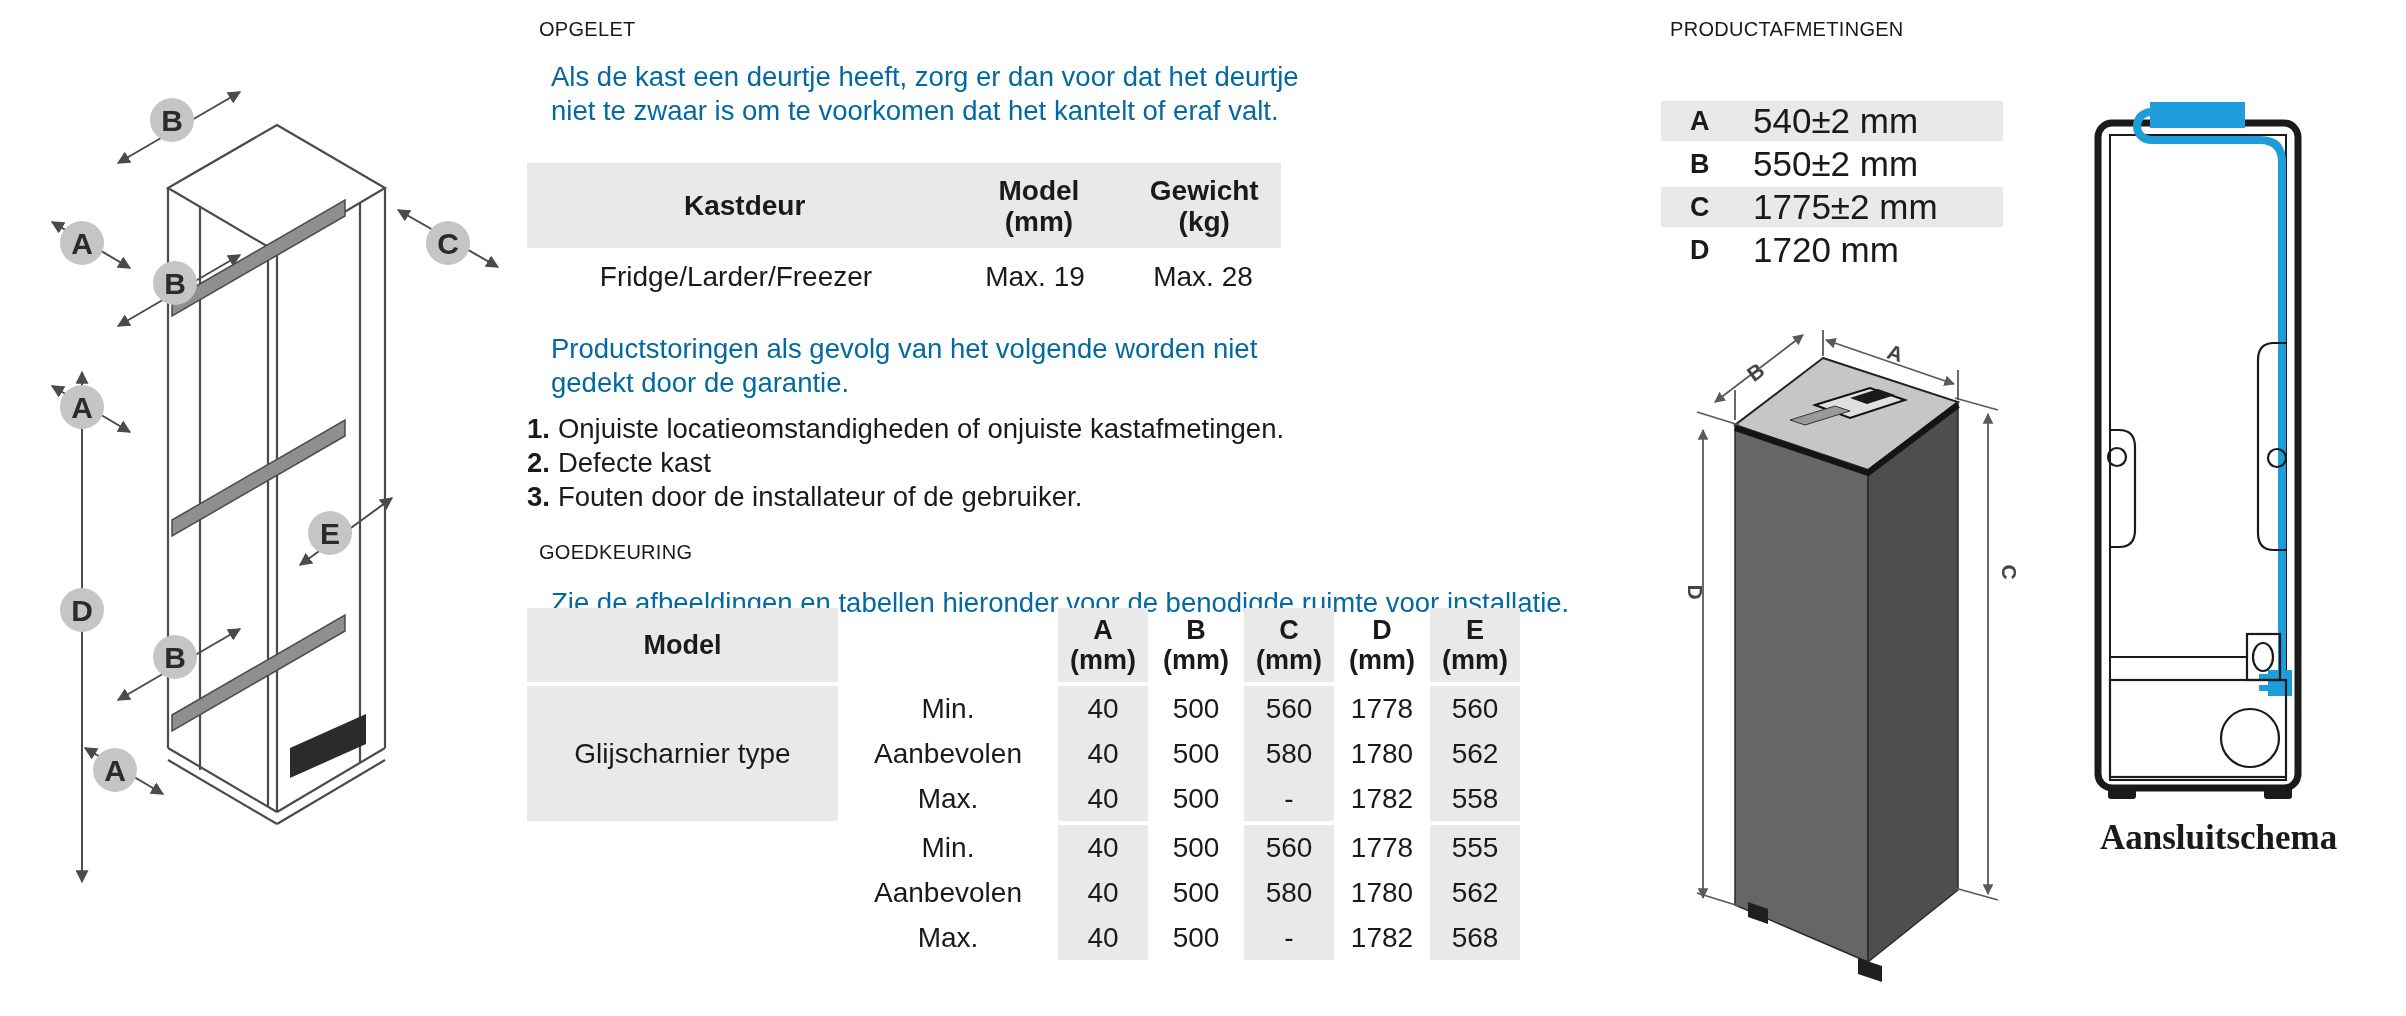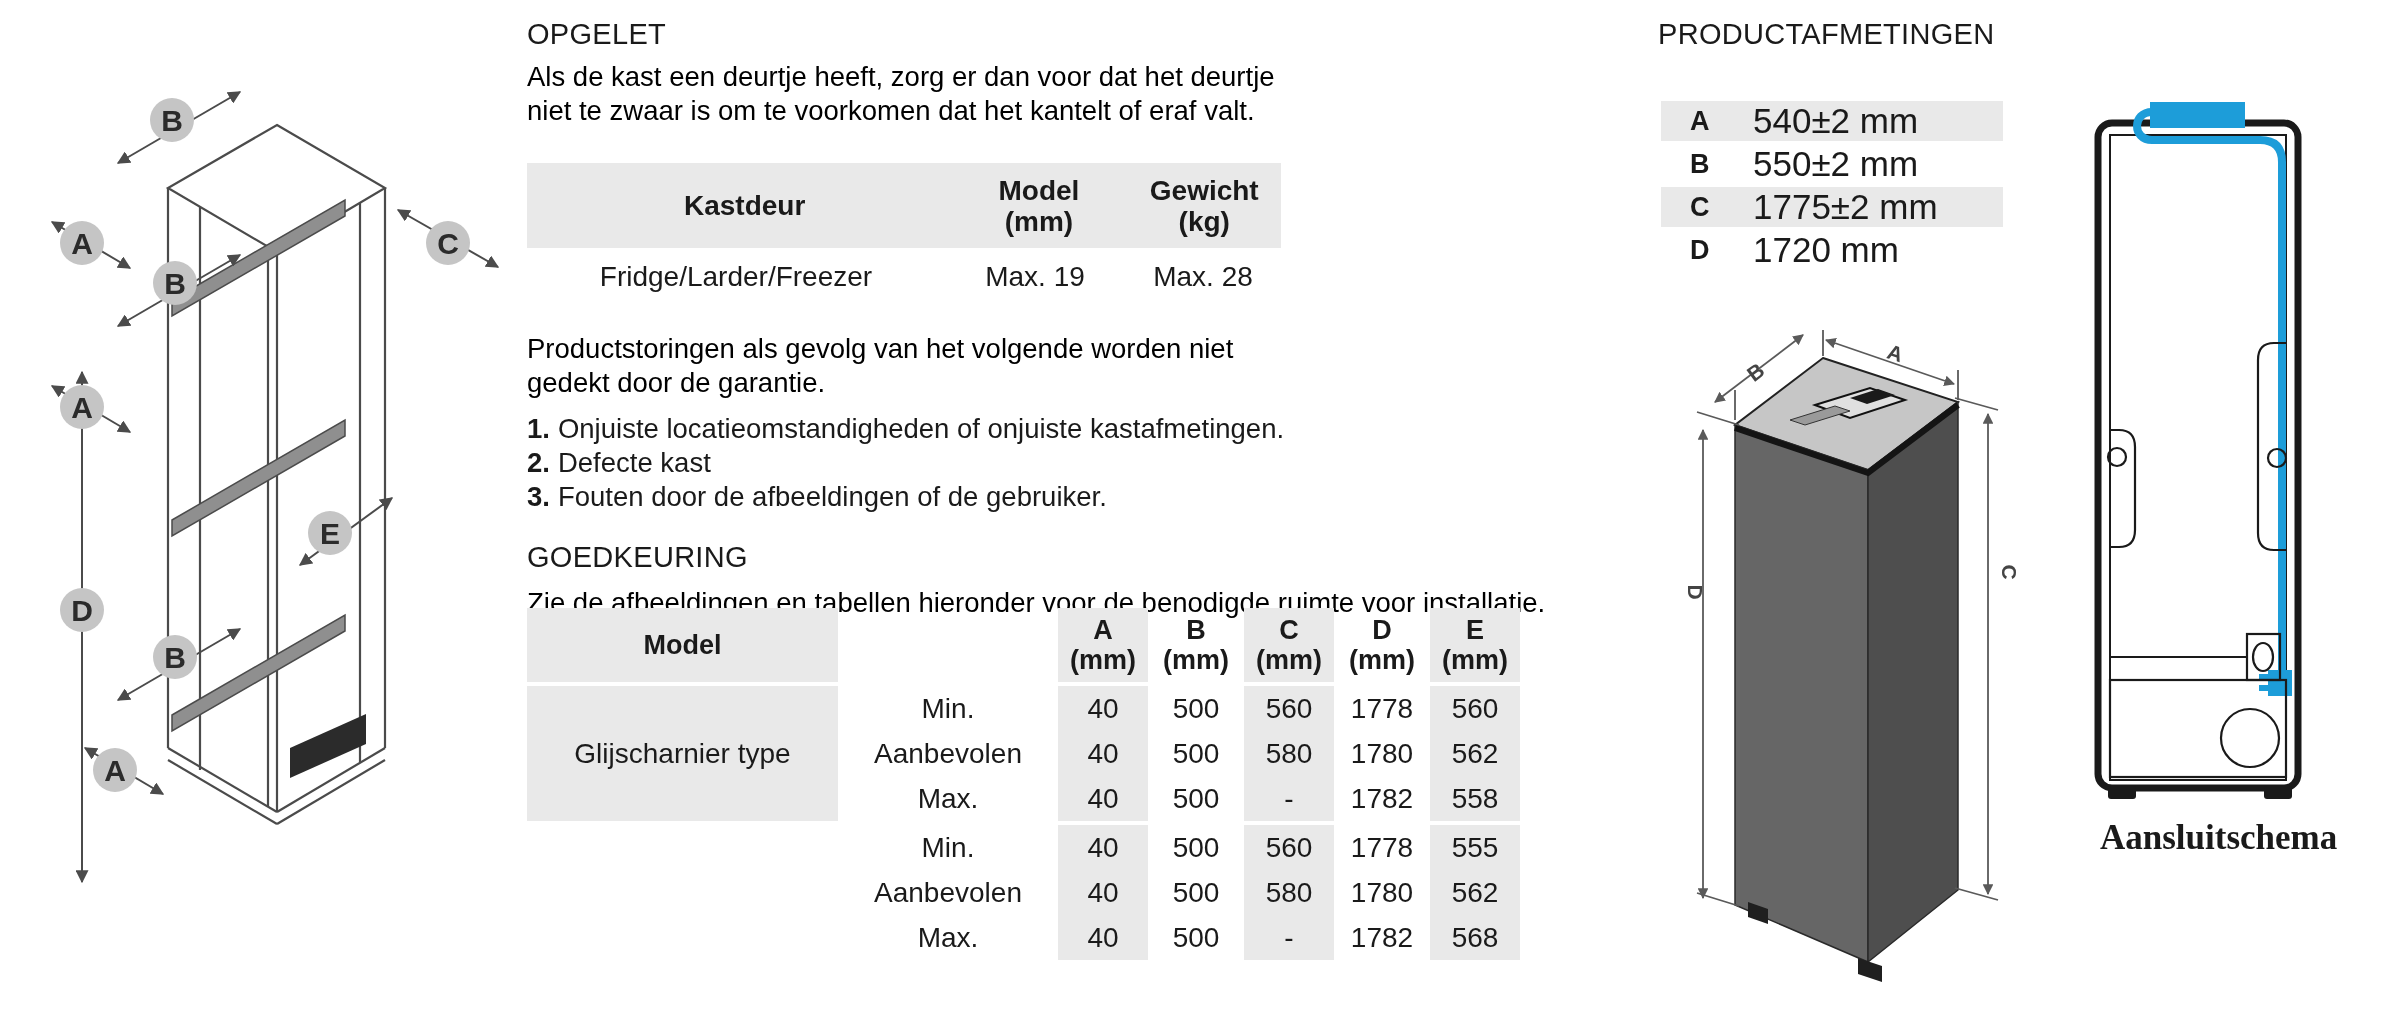--- a/index.html
+++ b/index.html
@@ -1,20 +1,20 @@
 <!DOCTYPE html>
 <html><head>
 <meta charset="utf-8">
 <style>
   html,body{margin:0;padding:0;background:#fff;}
   body{font-family:"Liberation Sans",sans-serif;color:#1a1a1a;}
   #stage{position:relative;width:2406px;height:1016px;background:#fff;overflow:hidden;}
   .abs{position:absolute;}
-  .h{font-size:29px;font-weight:400;letter-spacing:.3px;color:#1a1a1a;}
-  .body-text{font-size:27.5px;line-height:34px;white-space:pre-line;color:#000000;}
+  .h{font-size:20px;font-weight:400;letter-spacing:.3px;color:#1a1a1a;margin-left:12px;}
+  .body-text{font-size:27.5px;line-height:34px;white-space:pre-line;color:#0369a1;margin-left:24px;}
   .pre{white-space:pre-line;}
   
   .kd-table{left:527px;top:163px;width:754px;}
   .kd-head{display:flex;background:#e9e9e9;height:85px;align-items:center;padding-left:12px;}
   .kd-body{display:flex;height:57px;align-items:center;background:#fff;}
   .kd-c0{width:418px;}.kd-c1{width:180px;}.kd-c2{width:156px;}
   .kd-cell{text-align:center;font-size:28px;line-height:31px;}
   .kd-head .kd-cell{font-weight:700;}
   
   .gk{left:527px;top:608px;width:996px;}
@@ -126,21 +126,21 @@
     <div class="list-row">
       <span class="list-num">1.</span>
       <span>Onjuiste locatieomstandigheden of onjuiste kastafmetingen.</span>
     </div>
     <div class="list-row">
       <span class="list-num">2.</span>
       <span>Defecte kast</span>
     </div>
     <div class="list-row">
       <span class="list-num">3.</span>
-      <span>Fouten door de afbeeldingen of de gebruiker.</span>
+      <span>Fouten door de installateur of de gebruiker.</span>
     </div>
   </div>
 
   <div class="abs h" style="left:527px;top:541px;">GOEDKEURING</div>
   <div class="abs body-text" style="left:527px;top:586px;width:1030px;">Zie de afbeeldingen en tabellen hieronder voor de benodigde ruimte voor installatie.</div>
 
   <div class="abs gk">
     <div class="gk-grid gk-header">
       <div class="cell shade">Model</div>
       <div class="cell"></div>

